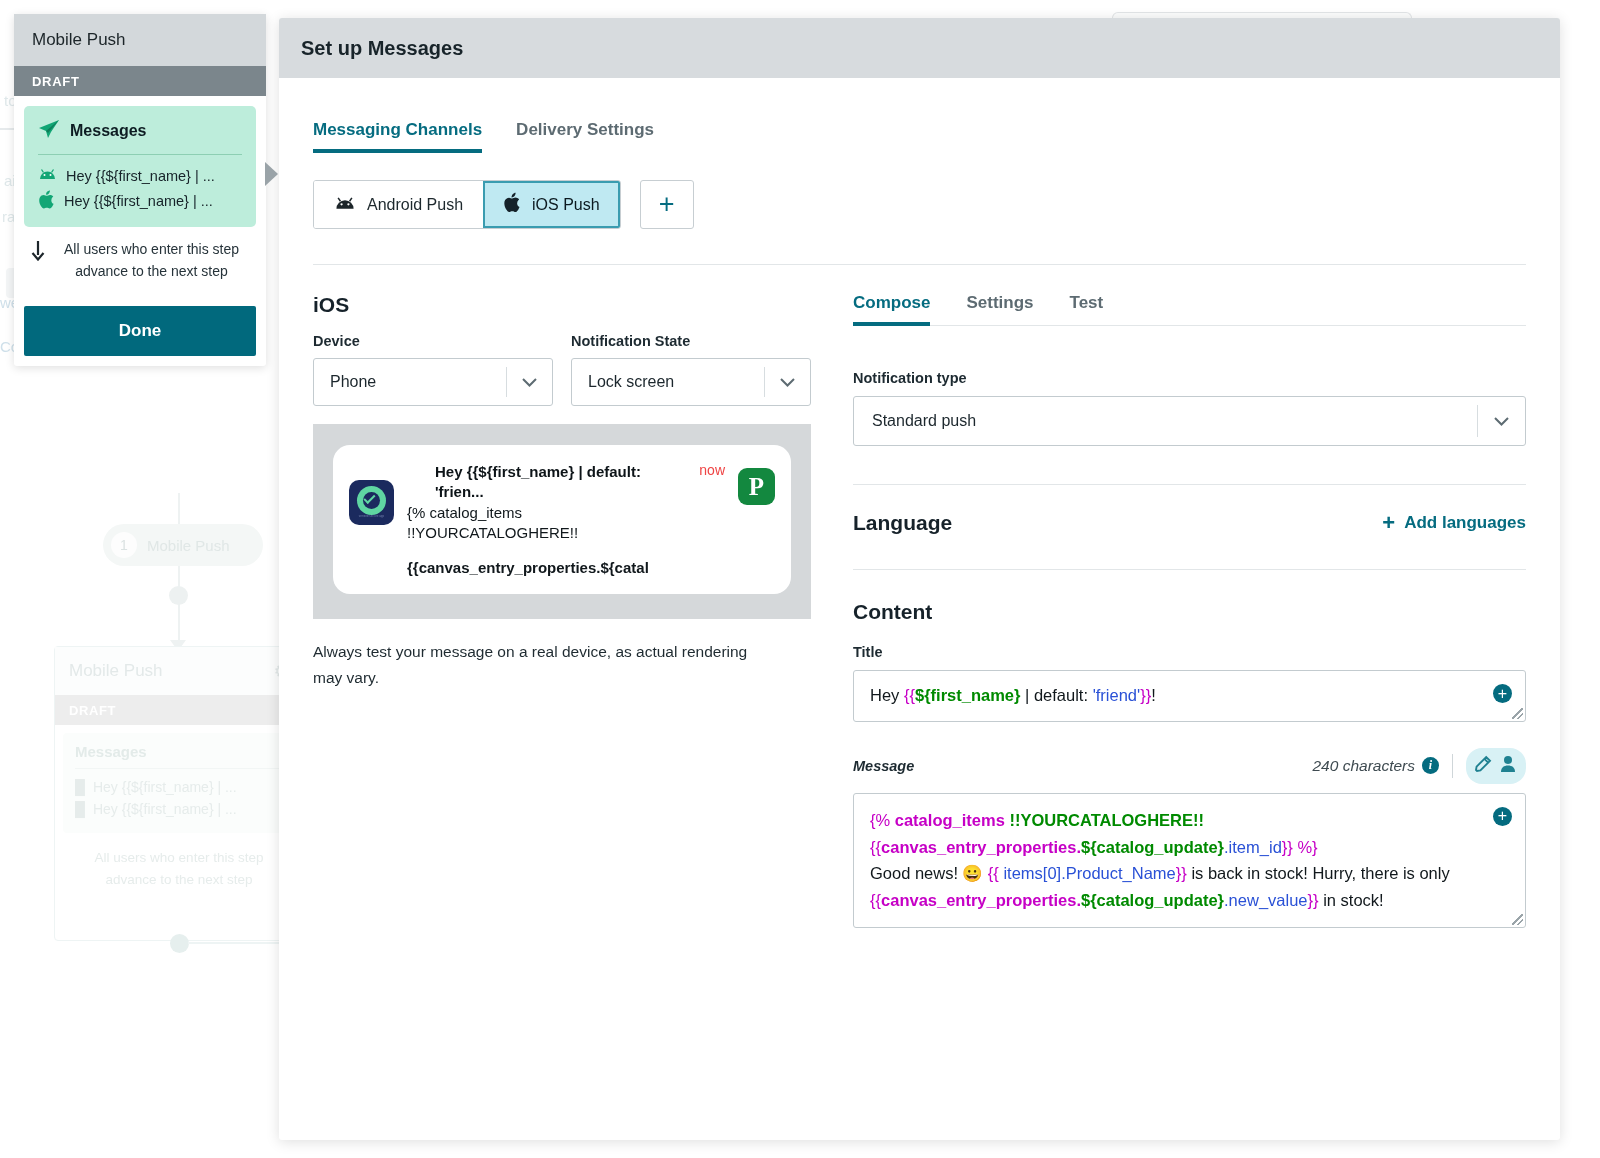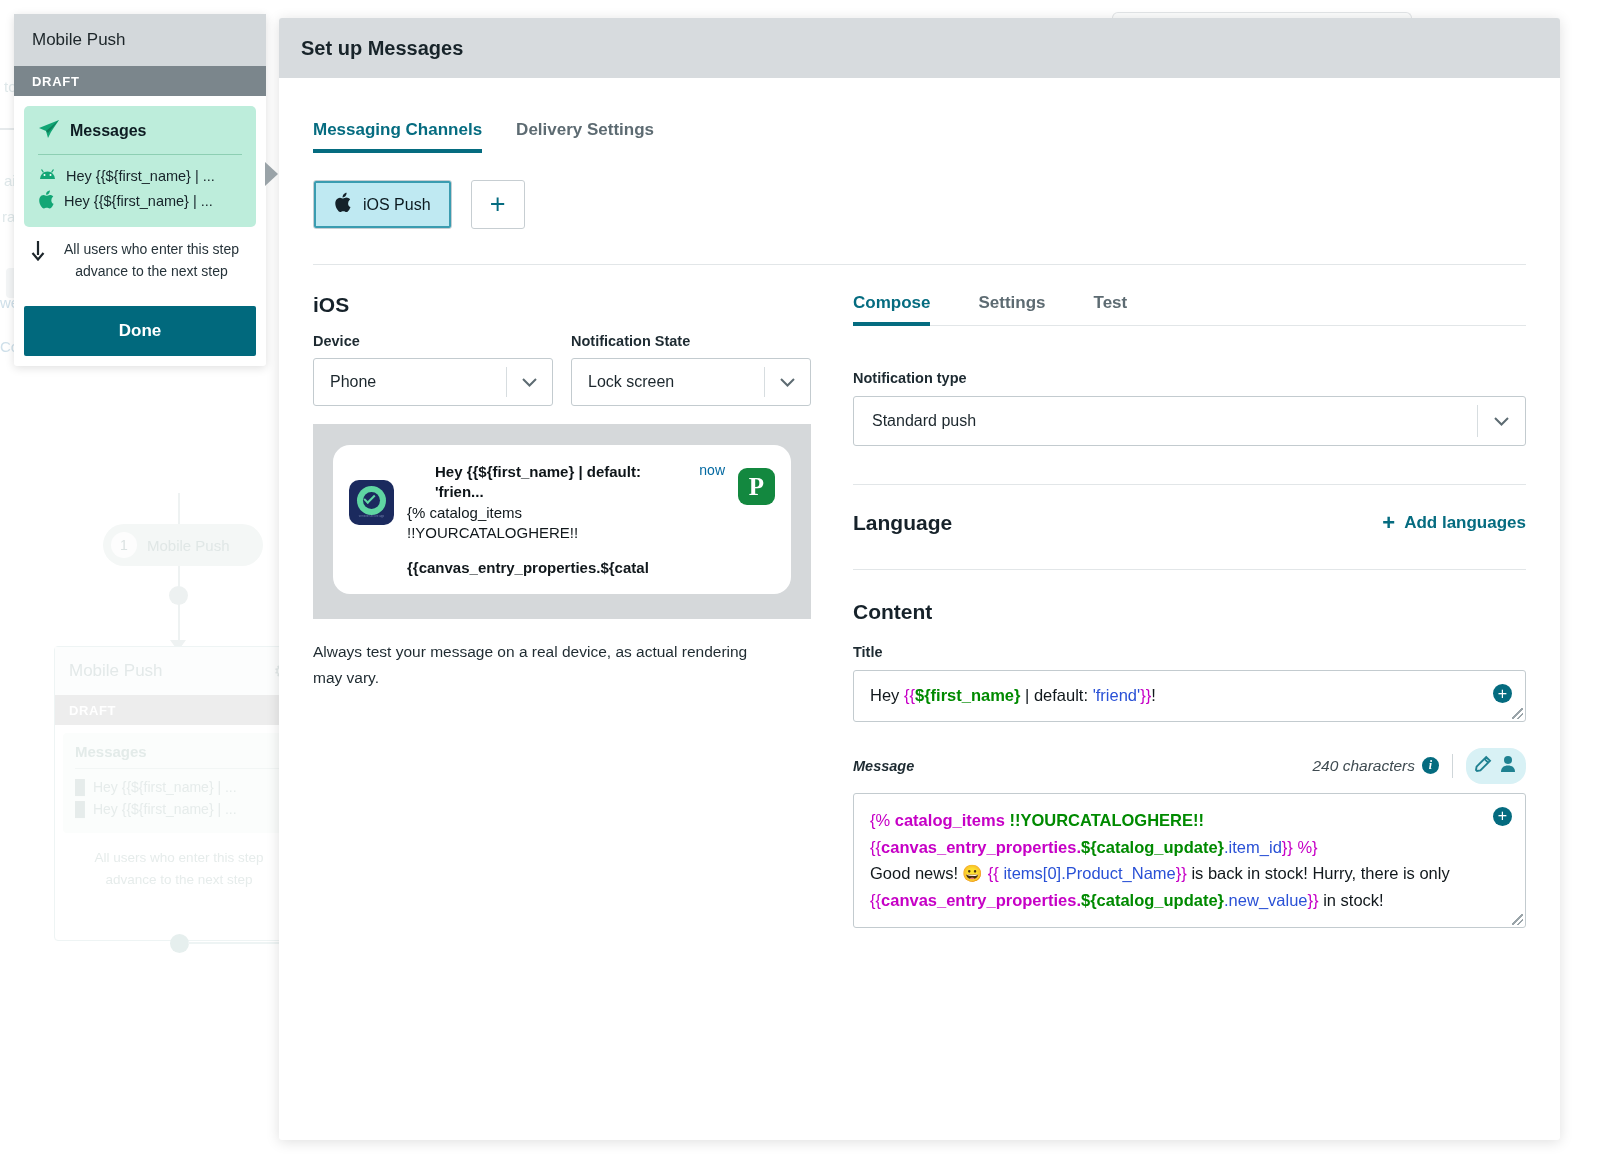--- a/index.html
+++ b/index.html
@@ -191,32 +191,32 @@
     border-left: 2.5px solid #5fd6a2; border-bottom: 2.5px solid #5fd6a2;
     transform: rotate(-45deg); z-index: 2;
   }
   .app-icon .cap {
     position: absolute; left: 4px; bottom: 3px; right: 4px; height: 7px;
     font-size: 3px; color: #6d7ba8; text-align: center; line-height: 3.5px; overflow: hidden;
   }
   .notif-main { flex: 1; min-width: 0; }
   .notif-top { display: flex; justify-content: space-between; align-items: flex-start; gap: 10px; }
   .notif-title { font-size: 15px; font-weight: bold; color: #0d1418; line-height: 1.35; margin-left: 28px; }
-  .notif-time { font-size: 14px; color: #0369a1; flex-shrink: 0; }
+  .notif-time { font-size: 14px; color: #ef4444; flex-shrink: 0; }
   .notif-sub { font-size: 15px; color: #11181c; line-height: 1.35; }
   .notif-body { font-size: 15px; color: #11181c; margin-top: 16px; white-space: nowrap; font-weight: bold; }
   .brand-badge {
     width: 37px; height: 37px; border-radius: 9px; background: #13883f;
     display: flex; align-items: center; justify-content: center;
     color: #fff; font-family: "Liberation Serif", serif; font-size: 25px; font-weight: bold;
     flex-shrink: 0; margin-top: 6px;
   }
   .preview-note { font-size: 15.5px; color: #1f2b31; line-height: 1.65; margin-top: 20px; max-width: 455px; }
 
-  .sub-tabs { display: flex; gap: 48px; border-bottom: 1px solid #e2e6e8; }
+  .sub-tabs { display: flex; gap: 36px; border-bottom: 1px solid #e2e6e8; }
   .sub-tab { font-size: 17px; font-weight: bold; color: #5d6b72; padding-bottom: 12px; cursor: pointer; position: relative; }
   .sub-tab.active { color: #056c80; }
   .sub-tab.active::after {
     content: ""; position: absolute; left: 0; right: 0; bottom: -1px; height: 4px; background: #056c80;
   }
 
   .sect-label { font-size: 14.5px; font-weight: bold; color: #1d2a31; margin-bottom: 10px; }
   .big-select {
     height: 50px; border: 1px solid #c3cbcf; border-radius: 3px; background: #fff;
     display: flex; align-items: center; justify-content: space-between;
@@ -266,21 +266,21 @@
   .b { font-weight: bold; }
 </style>
 </head>
 <body>
 
 <div class="root">
 
   <div class="bg-layer">
     <div class="bg-hline"></div>
     <div class="bg-chip"></div>
-    <div class="bg-text" style="left:4px; top:78px;">to</div>
+    <div class="bg-text" style="left:4px; top:92px;">to</div>
     <div class="bg-text" style="left:4px; top:172px;">ai</div>
     <div class="bg-text" style="left:2px; top:208px;">rai</div>
     <div class="bg-text" style="left:245px; top:208px;">nal</div>
     <div class="bg-text" style="left:14px; top:272px; font-weight:bold; color:#c9d2d6;">P</div>
     <div class="bg-text" style="left:0px; top:294px; color:#cfe0ea;">we</div>
     <div class="bg-text" style="left:0px; top:338px; color:#cfe0ea;">Co</div>
 
     <div class="bg-tabbar">
         <div class="sep"></div>
       </div>
@@ -373,20 +373,32 @@
     <div class="modal-head">Set up Messages</div>
     <div class="modal-body">
 
       <div class="tabs">
         <div class="tab active">Messaging Channels</div>
         <div class="tab">Delivery Settings</div>
       </div>
 
       <div class="chan-row">
         <div class="chan-group">
+          <div class="chan">
+            <span>
+              <svg width="22" height="16" viewBox="0 0 19 14">
+                  <path d="M2 12 A7.5 7.5 0 0 1 17 12 Z" fill="#1c2529"></path>
+                  <circle cx="6.5" cy="8.2" r="1" fill="#fff"></circle>
+                  <circle cx="12.5" cy="8.2" r="1" fill="#fff"></circle>
+                  <line x1="3.5" y1="2.5" x2="5.5" y2="5.5" stroke="#1c2529" stroke-width="1.3"></line>
+                  <line x1="15.5" y1="2.5" x2="13.5" y2="5.5" stroke="#1c2529" stroke-width="1.3"></line>
+                </svg>
+            </span>
+            <span>Android Push</span>
+          </div>
           <div class="chan active">
             <span>
               <svg width="18" height="21" viewBox="0 0 17 19">
                   <path d="M13.4 10c0-2.2 1.8-3.3 1.9-3.4-1-1.5-2.6-1.7-3.2-1.7-1.4-.1-2.7.8-3.4.8-.7 0-1.8-.8-3-.8-1.5 0-2.9.9-3.7 2.3-1.6 2.7-.4 6.8 1.1 9 .7 1.1 1.6 2.3 2.8 2.3 1.1 0 1.5-.7 2.9-.7 1.3 0 1.7.7 2.9.7 1.2 0 2-1.1 2.7-2.2.5-.8.9-1.6 1.2-2.5-2.8-1.1-2.2-4.6-2.2-3.8z" fill="#15222a"></path>
                   <path d="M10.9 3.4c.6-.8 1.1-1.9 1-3-.9 0-2.1.6-2.8 1.4-.6.7-1.1 1.8-1 2.9 1 .1 2.1-.5 2.8-1.3z" fill="#15222a"></path>
                 </svg>
             </span>
             <span>iOS Push</span>
           </div>
         </div>

